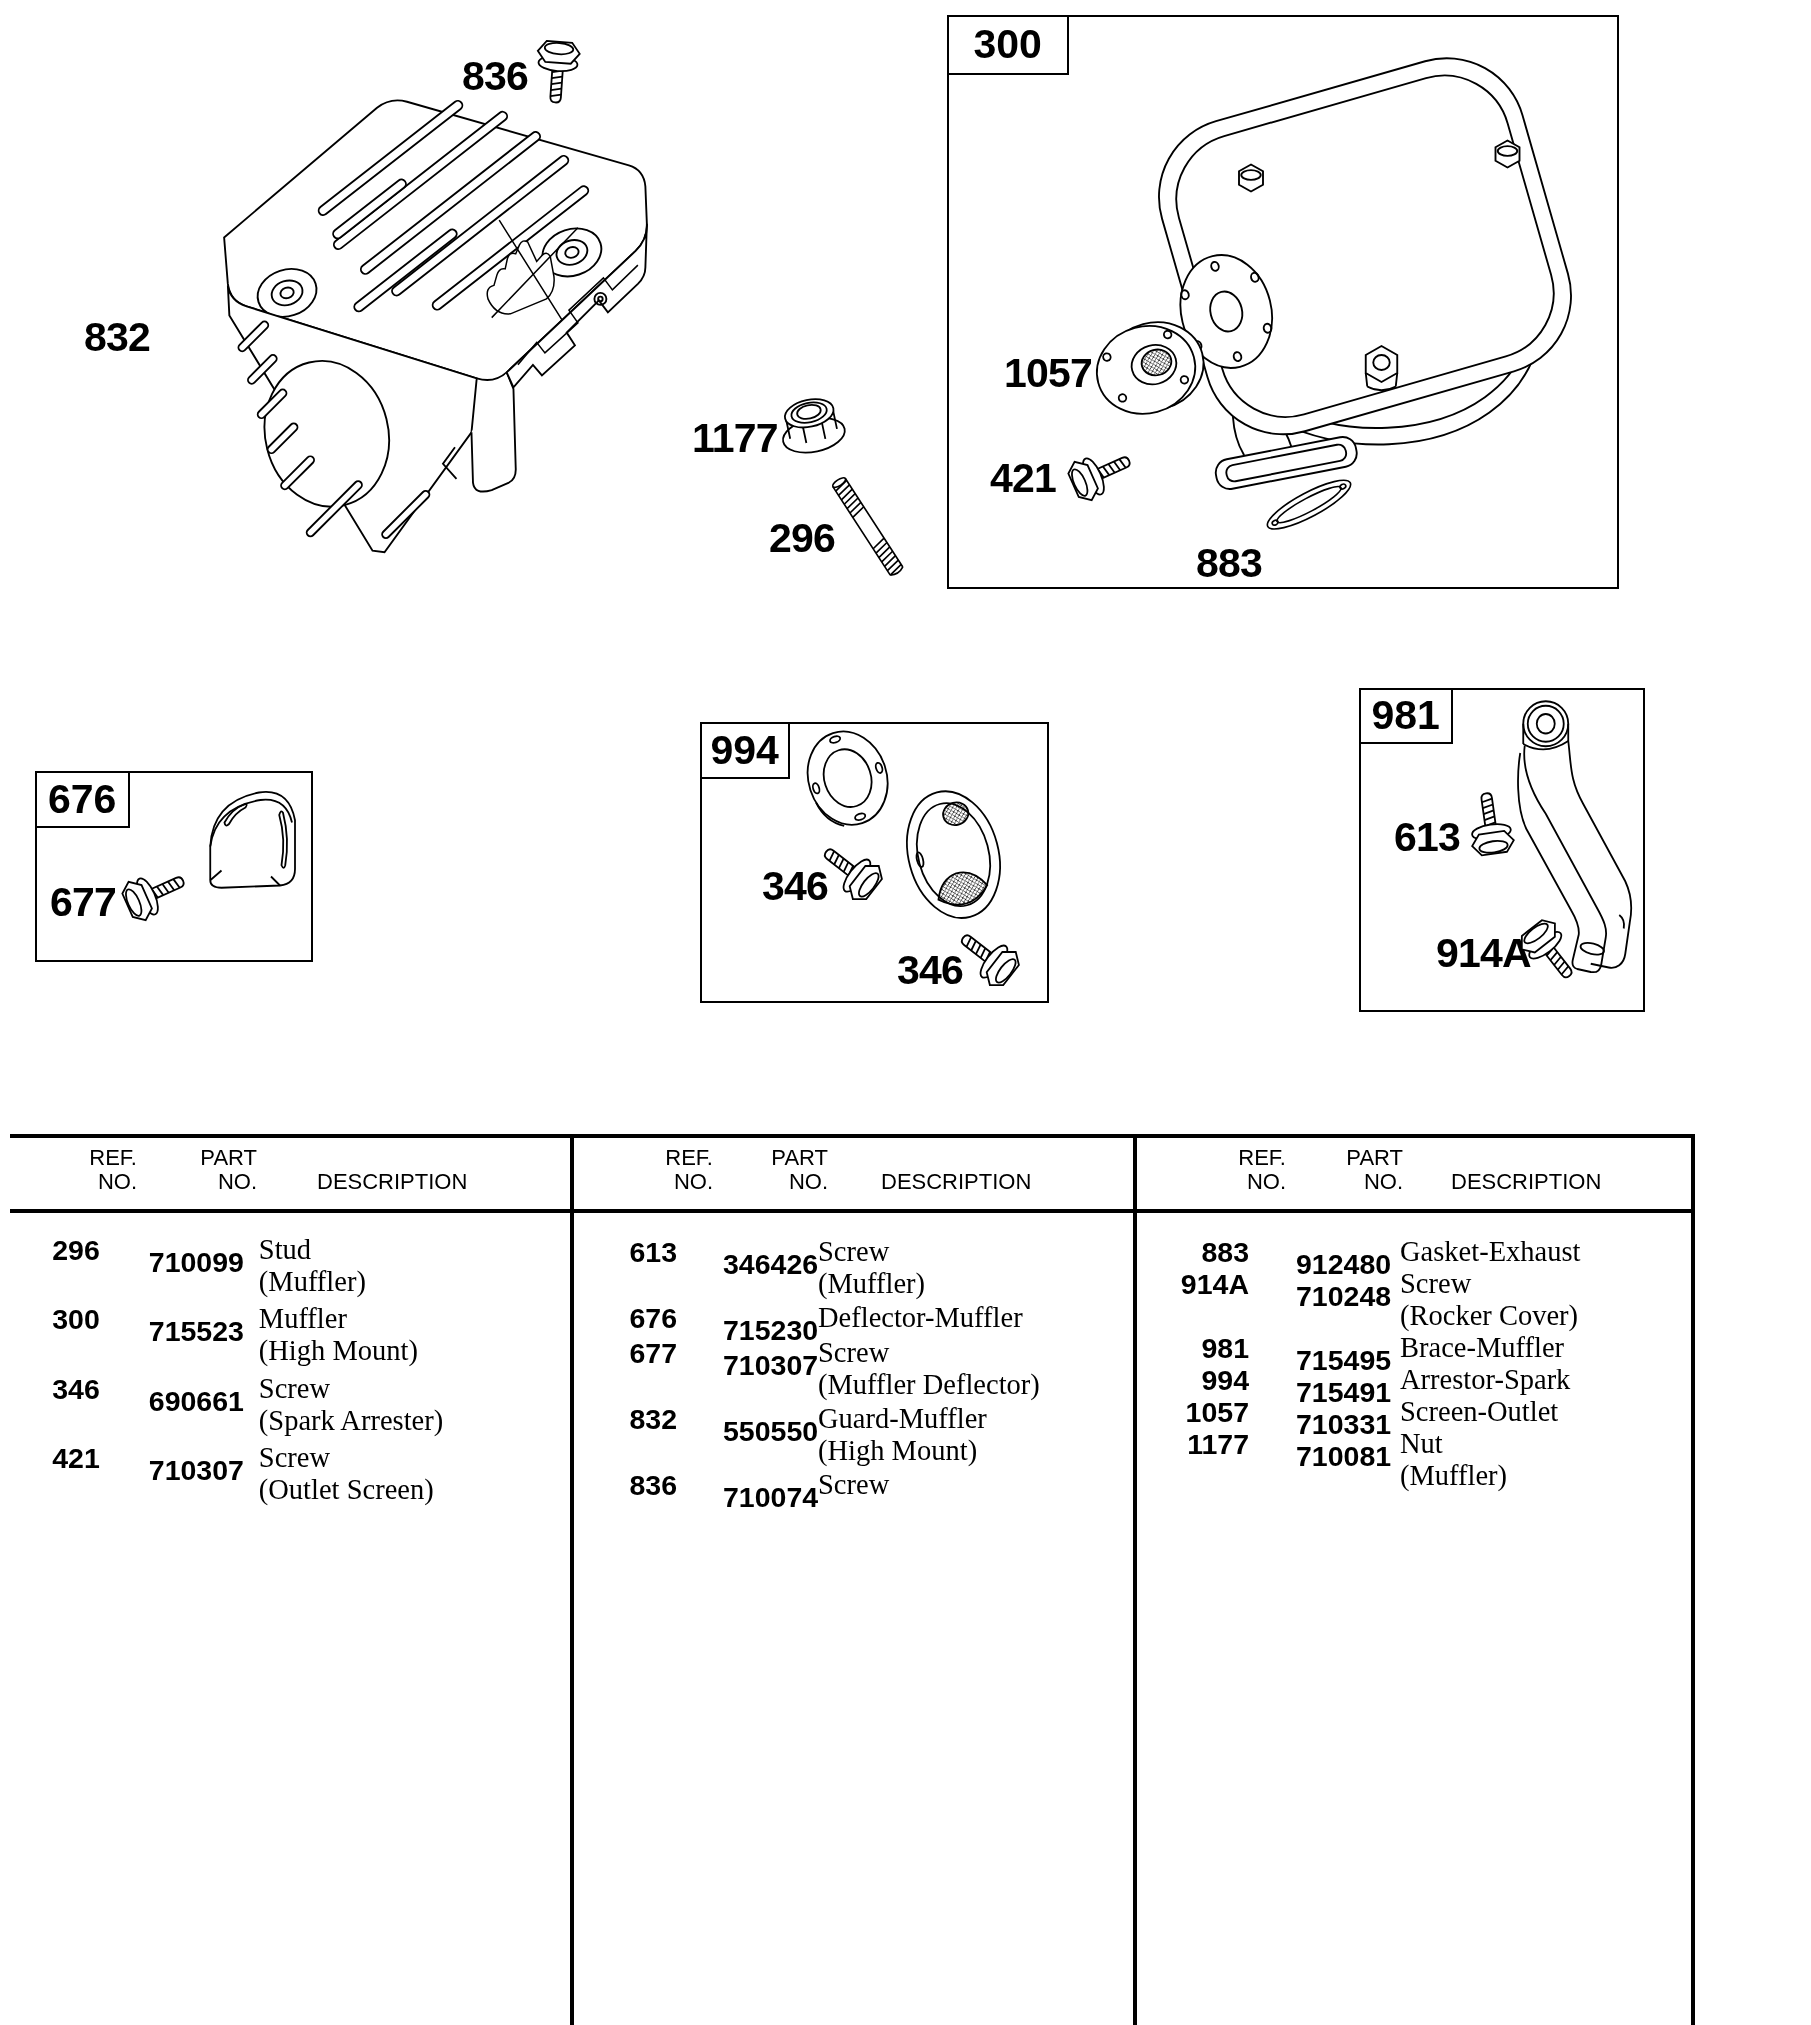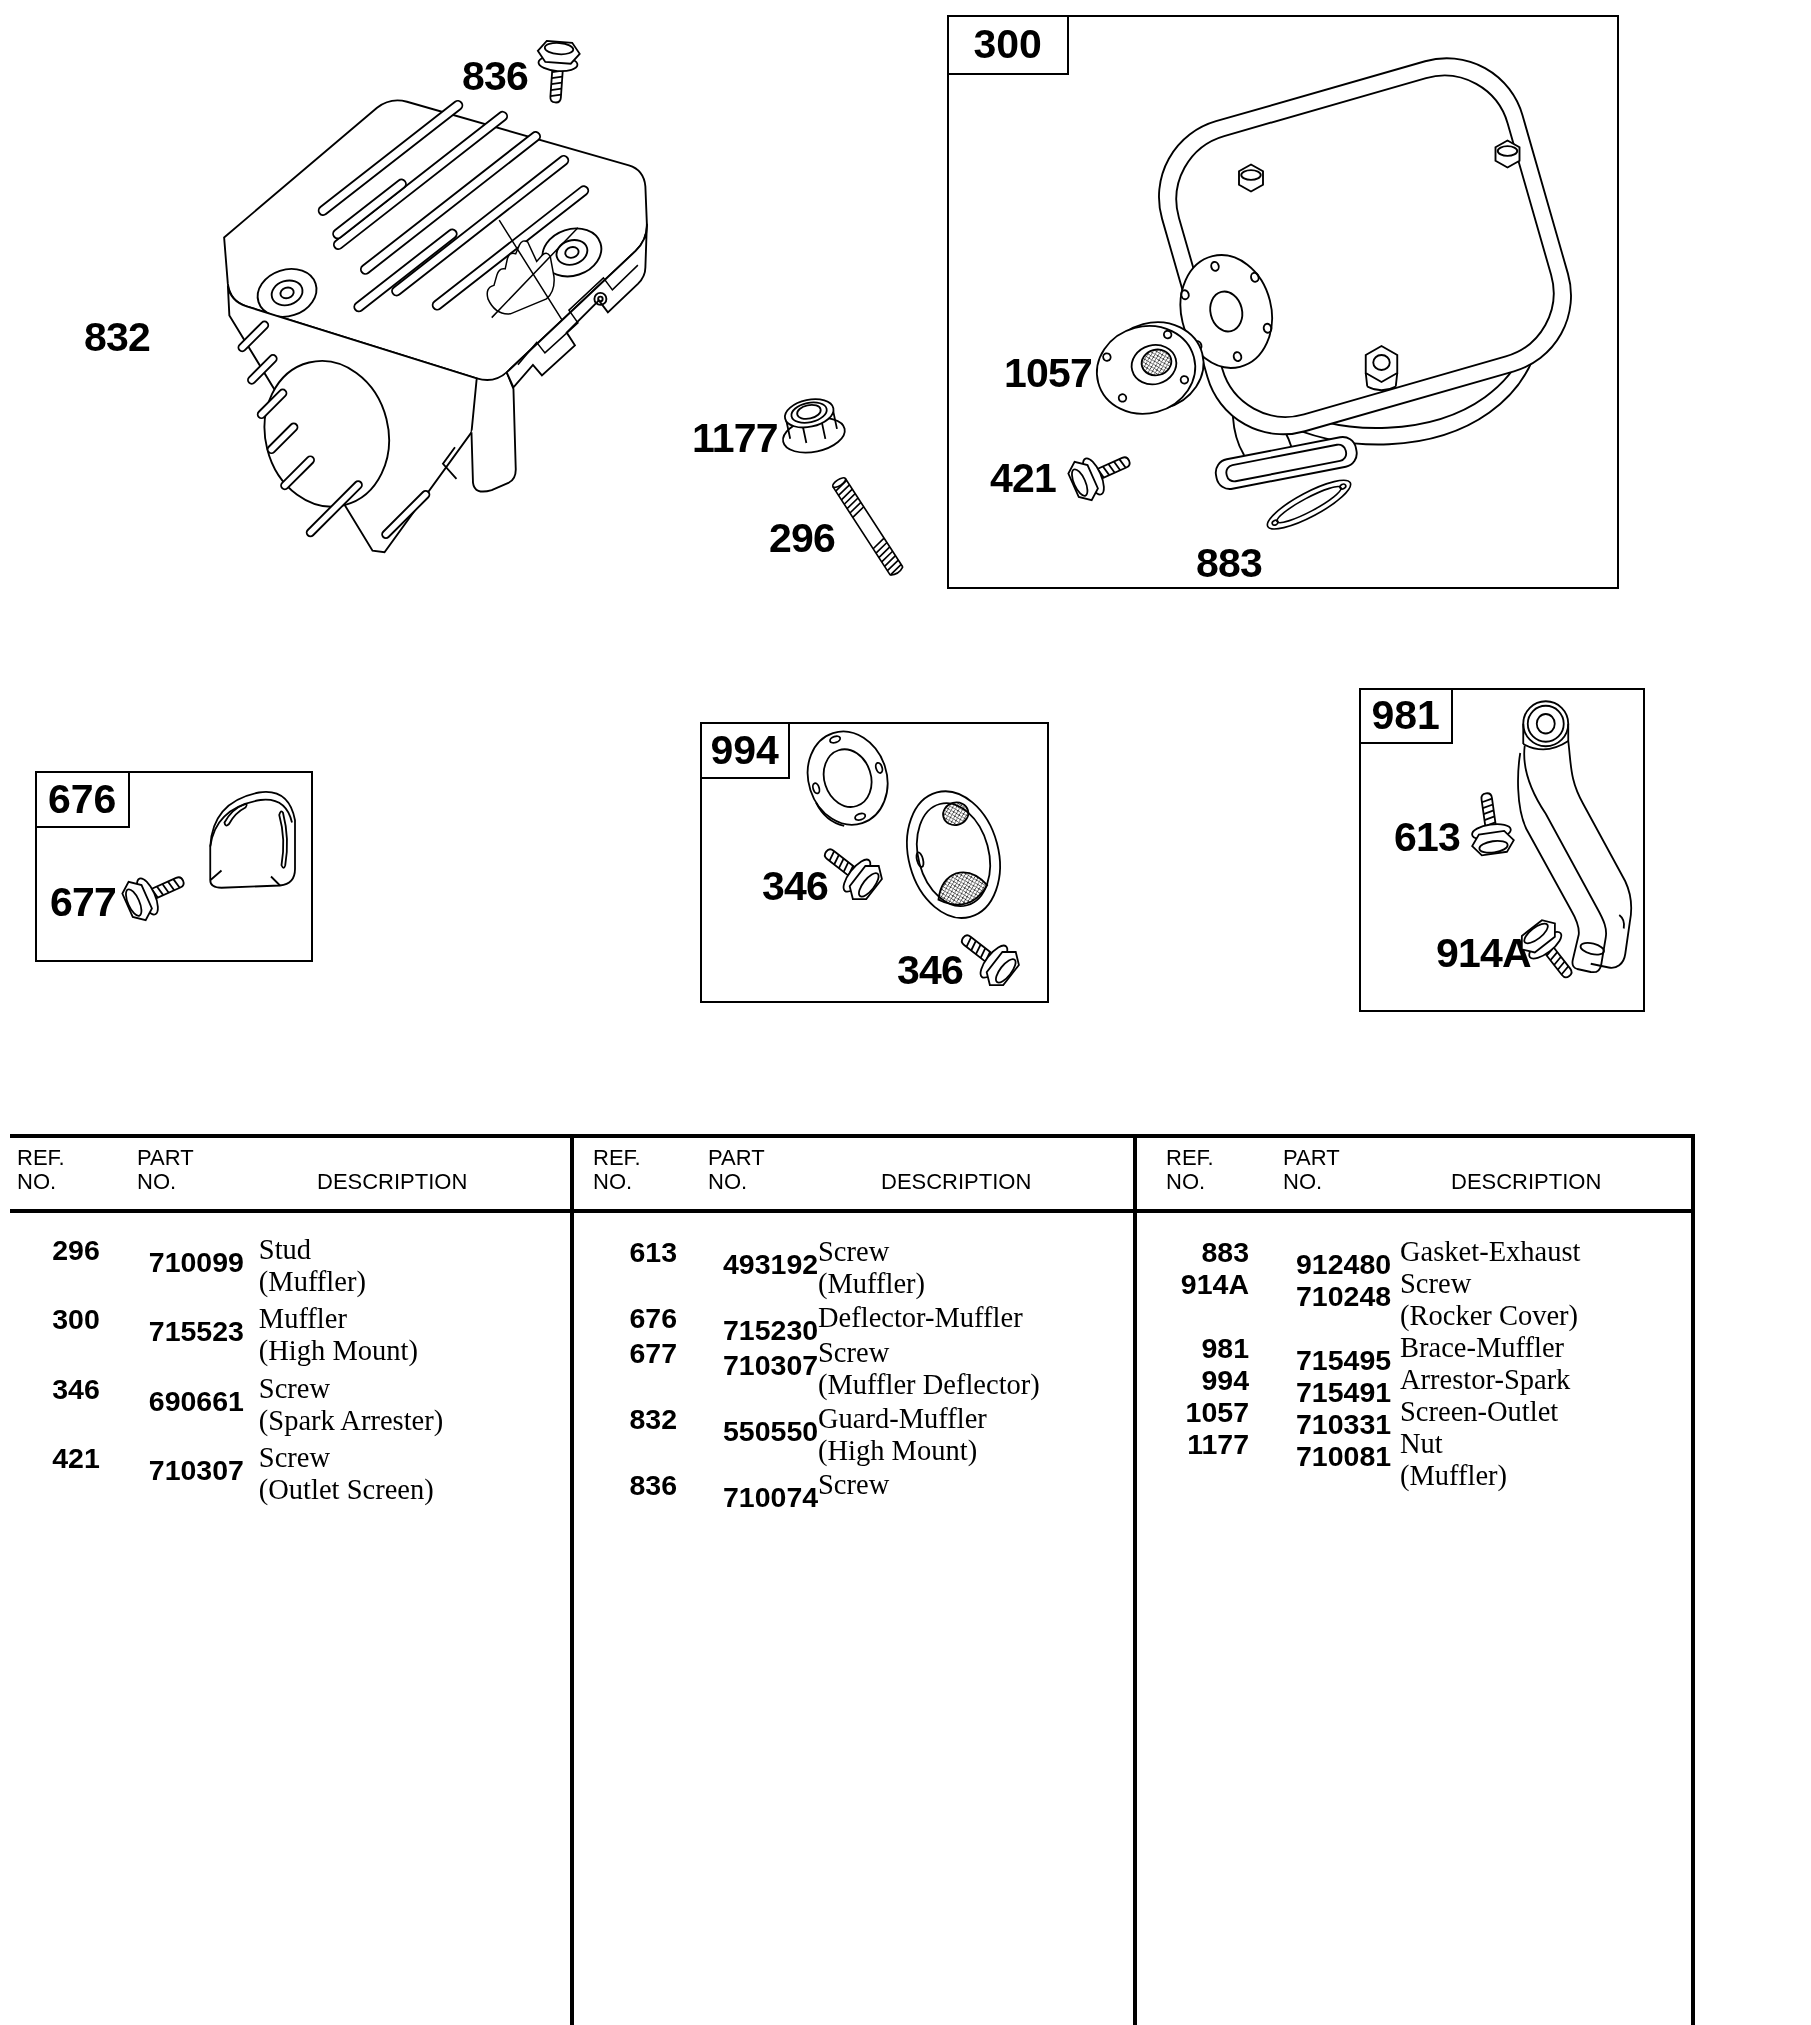--- a/index.html
+++ b/index.html
@@ -30,21 +30,21 @@
     border:2.3px solid #000;
     display:flex;align-items:center;justify-content:center;
     font-size:41px;font-weight:bold;
     background:#fff;
   }
   
   .tline-h{position:absolute;background:#000;height:3.8px;}
   .tline-v{position:absolute;background:#000;width:3.8px;}
   .thead-stack{
     position:absolute;width:120px;margin-left:-60px;
-    text-align:left;font-size:22px;line-height:24px;white-space:nowrap;
+    text-align:right;font-size:22px;line-height:24px;white-space:nowrap;
   }
   .thead-desc{position:absolute;font-size:22px;line-height:24px;white-space:nowrap;}
   .tcol{position:absolute;font-size:28.5px;}
   .trow{margin-bottom:var(--rowgap);}
   .tline{position:relative;height:32px;line-height:32px;white-space:nowrap;}
   .tref{position:absolute;left:0;width:var(--refw);text-align:right;font-weight:bold;}
   .tpart{position:absolute;left:var(--partx);font-weight:bold;margin-top:12px;}
   .tdesc{position:absolute;left:var(--descx);font-family:Liberation Serif, serif;}
 </style>
 </head>
@@ -368,21 +368,21 @@
         </div>
         <div class="tline">
           <span class="tdesc">(Outlet Screen)</span>
         </div>
       </div>
     </div>
   <div class="tcol" style="left:574px;top:1236px;width:559px;--refw:103px;--partx:149px;--descx:244px;--rowgap:2.3px;">
       <div class="trow">
         <div class="tline">
           <span class="tref">613</span>
-          <span class="tpart">493192</span>
+          <span class="tpart">346426</span>
           <span class="tdesc">Screw</span>
         </div>
         <div class="tline">
           <span class="tdesc">(Muffler)</span>
         </div>
       </div>
       <div class="trow">
         <div class="tline">
           <span class="tref">676</span>
           <span class="tpart">715230</span>

